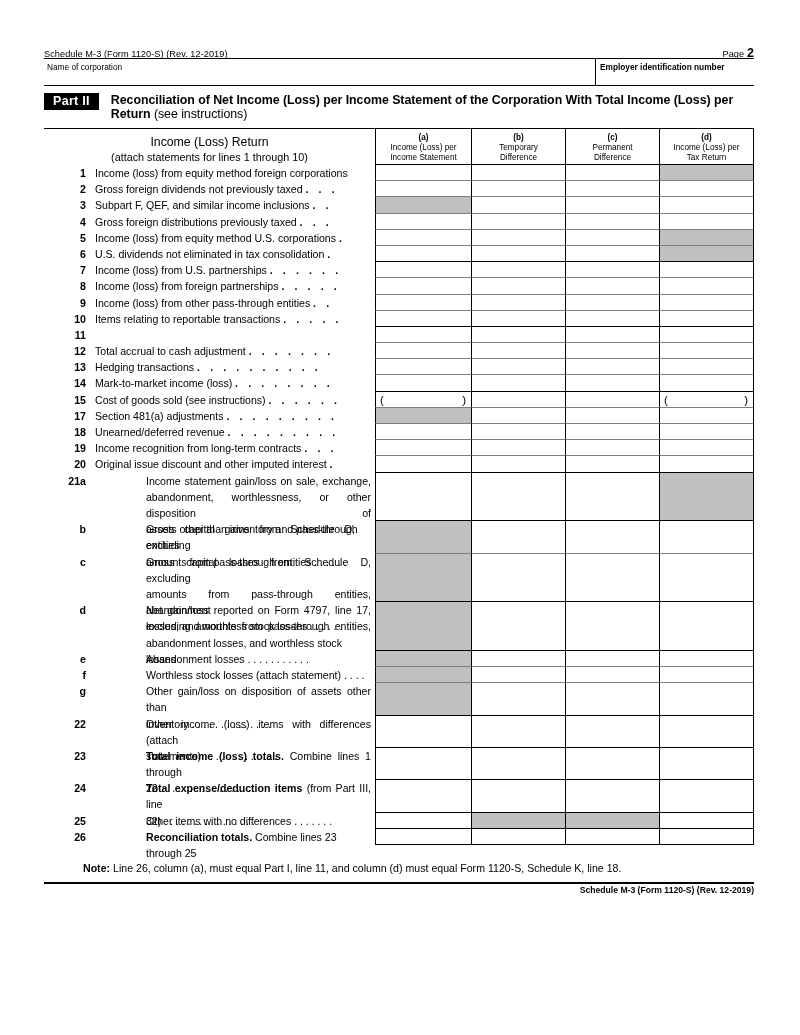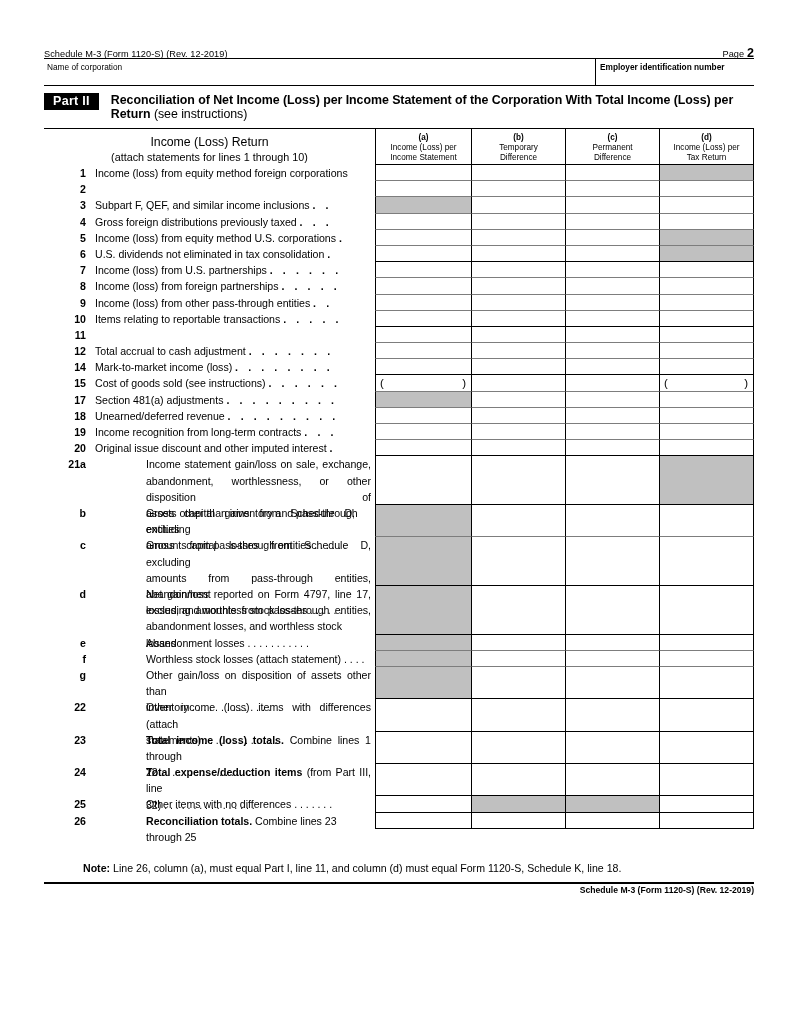--- a/index.html
+++ b/index.html
@@ -312,20 +312,21 @@
           <div class="cellgrp">
             <div class="cell c-a" style="height:16.2px"></div>
             <div class="cell c-b" style="height:16.2px"></div>
             <div class="cell c-c" style="height:16.2px"></div>
             <div class="cell c-d shade" style="height:16.2px"></div>
           </div>
         </div>
         <div class="row">
           <div class="desc" style="height:16.2px">
             <span class="lineno">2</span>
+            <div class="ltext">Gross foreign dividends not previously taxed <span class="dots">. . .</span></div>
           </div>
           <div class="cellgrp">
             <div class="cell c-a" style="height:16.2px"></div>
             <div class="cell c-b" style="height:16.2px"></div>
             <div class="cell c-c" style="height:16.2px"></div>
             <div class="cell c-d" style="height:16.2px"></div>
           </div>
         </div>
         <div class="row">
           <div class="desc" style="height:16.2px">
@@ -431,20 +432,32 @@
             <div class="cell c-a" style="height:16.2px"></div>
             <div class="cell c-b" style="height:16.2px"></div>
             <div class="cell c-c" style="height:16.2px"></div>
             <div class="cell c-d" style="height:16.2px"></div>
           </div>
         </div>
         <div class="row">
           <div class="desc" style="height:16.2px">
             <span class="lineno">12</span>
             <div class="ltext">Total accrual to cash adjustment <span class="dots">. . . . . . .</span></div>
+          </div>
+          <div class="cellgrp">
+            <div class="cell c-a" style="height:16.2px"></div>
+            <div class="cell c-b" style="height:16.2px"></div>
+            <div class="cell c-c" style="height:16.2px"></div>
+            <div class="cell c-d" style="height:16.2px"></div>
+          </div>
+        </div>
+        <div class="row">
+          <div class="desc" style="height:16.2px">
+            <span class="lineno">13</span>
+            <div class="ltext">Hedging transactions <span class="dots">. . . . . . . . . .</span></div>
           </div>
           <div class="cellgrp">
             <div class="cell c-a" style="height:16.2px"></div>
             <div class="cell c-b" style="height:16.2px"></div>
             <div class="cell c-c" style="height:16.2px"></div>
             <div class="cell c-d" style="height:16.2px"></div>
           </div>
         </div>
         <div class="row">
           <div class="desc" style="height:16.2px">

